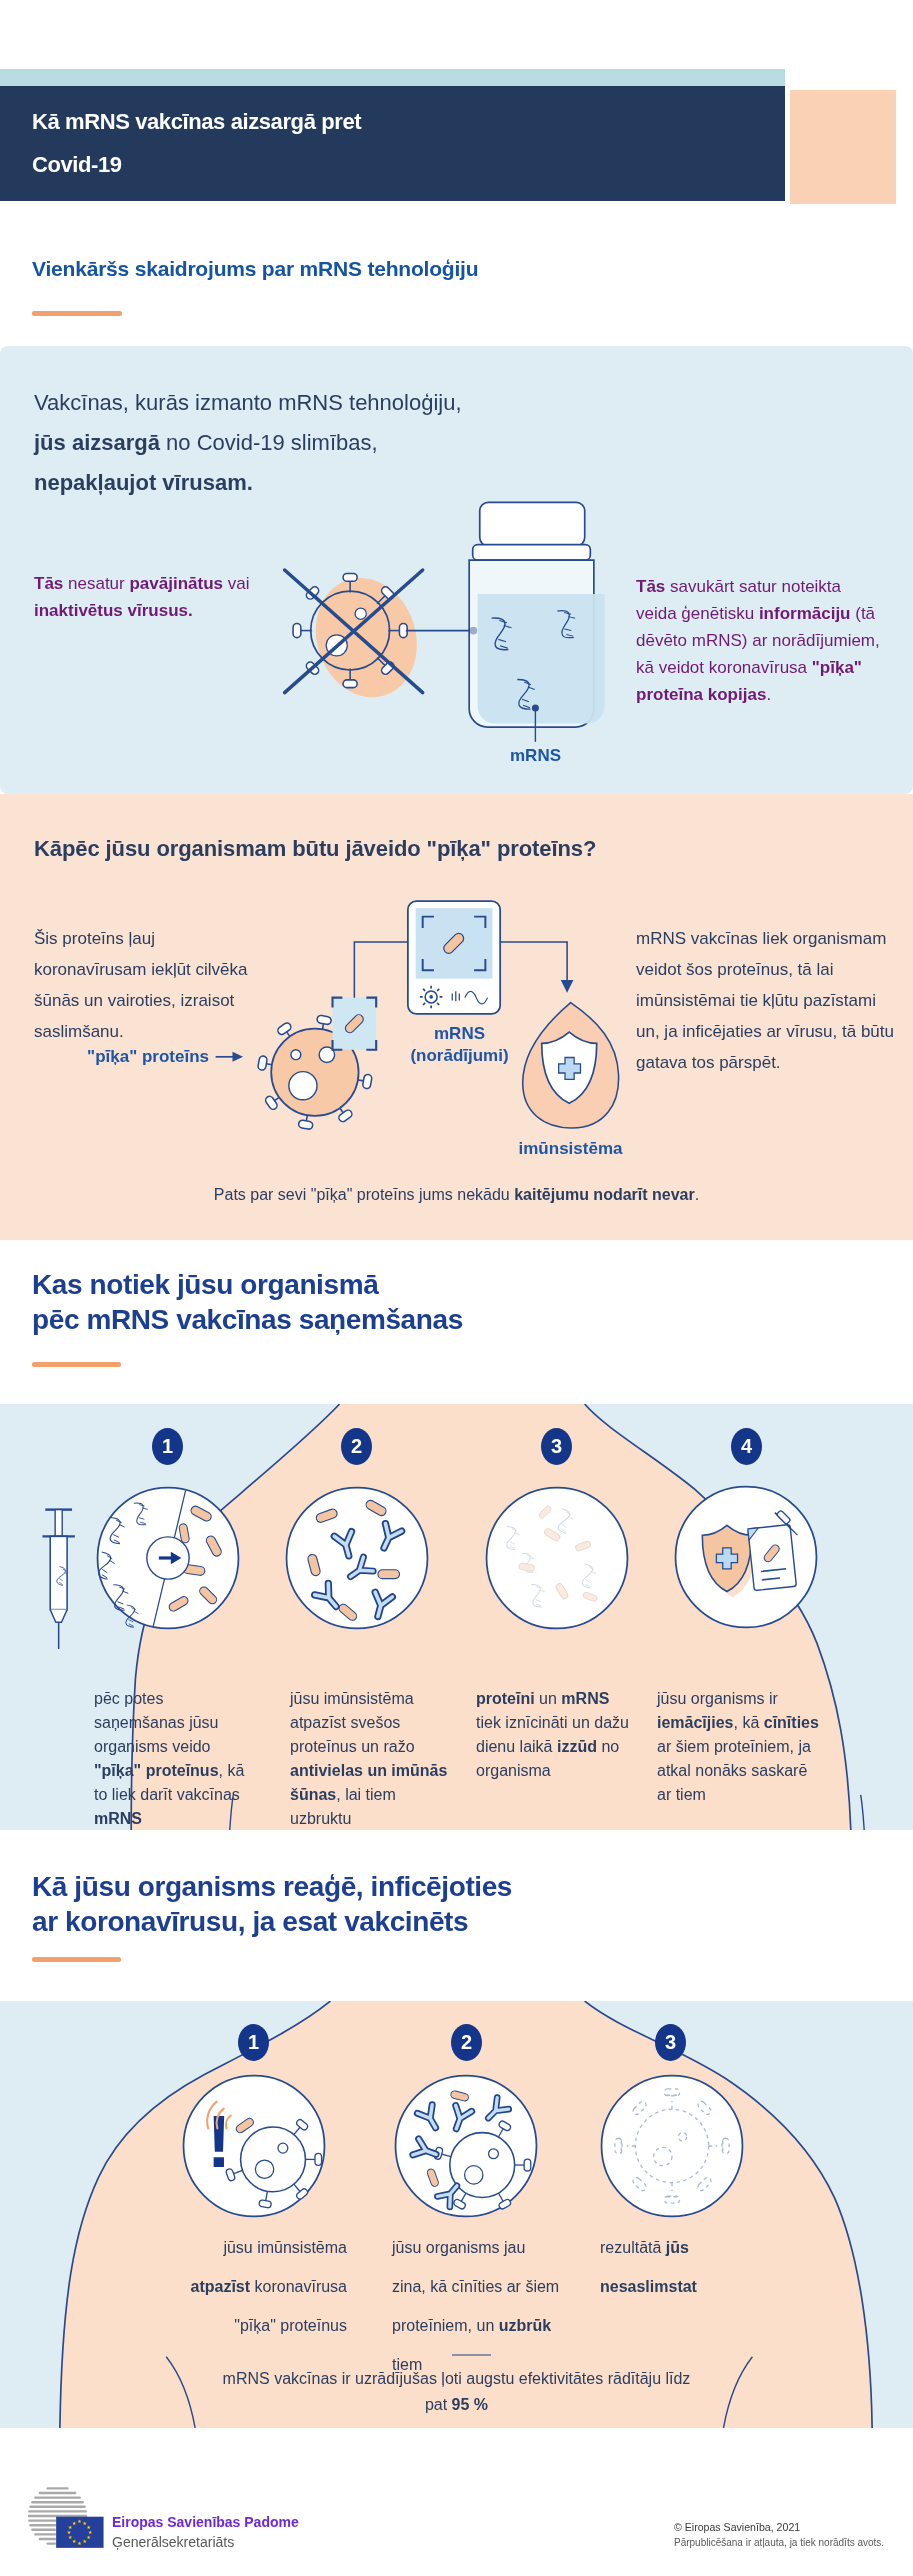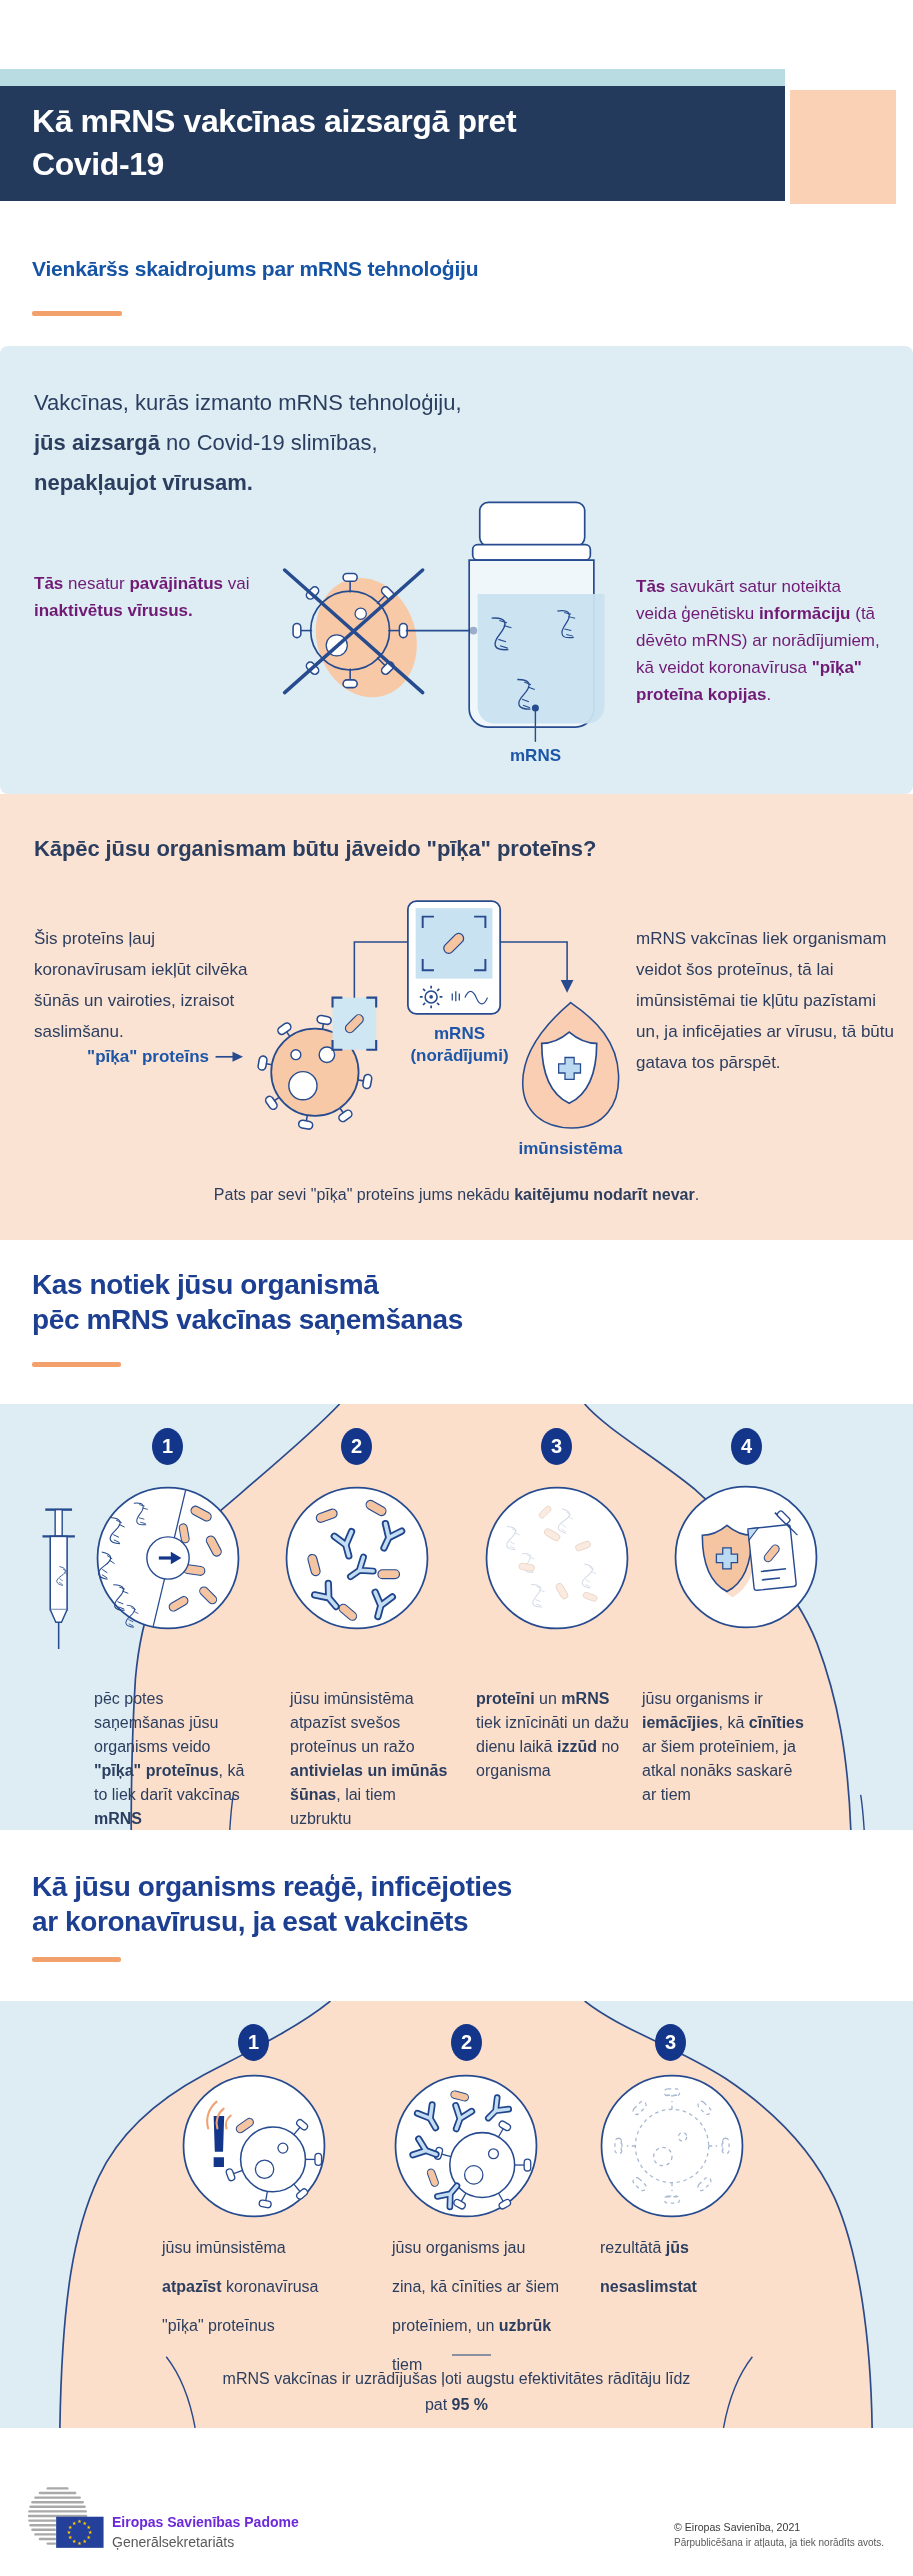--- a/index.html
+++ b/index.html
@@ -2,21 +2,21 @@
 <html style="font-size:11.3px"><head>
 <meta charset="utf-8">
 <style>
   html,body{margin:0;padding:0;background:#ffffff;}
   .canvas{position:relative;width:913px;height:2576px;background:#ffffff;overflow:hidden;
           font-family:"Liberation Sans",sans-serif;color:#2b3e60;}
   .abs{position:absolute;}
   
   .tealbar{left:0;top:69px;width:785px;height:17px;background:#b8dce2;}
   .titleblock{left:0;top:86px;width:785px;height:115px;background:#233a5c;}
-  .title{padding:14px 0 0 32px;color:#ffffff;font-size:32px;line-height:43px;font-weight:bold;letter-spacing:-0.4px;}
+  .title{padding:14px 0 0 32px;color:#ffffff;font-size:22px;line-height:43px;font-weight:bold;letter-spacing:-0.4px;}
   .peachblock{left:790px;top:90px;width:106px;height:114px;background:#fbd1b5;}
   .subtitle{left:32px;top:257px;font-size:21px;font-weight:bold;color:#1553a4;letter-spacing:-0.2px;}
   .rule{height:5px;background:#f2a06c;border-radius:2.1px;}
   
   .sec-blue1{left:0;top:346px;width:913px;height:448px;background:#ddedf3;border-radius:8px;}
   .sec-peach{left:0;top:794px;width:913px;height:446px;background:#fbe3d3;}
   .sec-blue2{left:0;top:1404px;width:913px;height:426px;background:#ddedf3;}
   .sec-blue3{left:0;top:2001px;width:913px;height:427px;background:#ddedf3;}
   .intro{left:34px;top:37px;font-size:22px;line-height:40px;color:#2b3e60;}
   .note{font-size:17px;line-height:27px;color:#701a75;}
@@ -318,21 +318,21 @@
           <line x1="146" y1="42" x2="168" y2="64" stroke-width="2.4"></line>
           <rect x="148" y="44" width="20" height="9" rx="3" transform="rotate(45 158 49)" fill="#ffffff" stroke-width="1.8"></rect>
           <line x1="166" y1="62" x2="178" y2="74" stroke-width="1.8"></line>
         </g>
       </g>
     </svg>
 
     <div class="abs stept" style="left:94px;top:283px;width:161px;">pēc potes saņemšanas jūsu organisms veido <b>"pīķa" proteīnus</b>, kā to liek darīt vakcīnas <b>mRNS</b></div>
     <div class="abs stept" style="left:290px;top:283px;width:161px;">jūsu imūnsistēma atpazīst svešos proteīnus un ražo <b>antivielas un imūnās šūnas</b>, lai tiem uzbruktu</div>
     <div class="abs stept" style="left:476px;top:283px;width:161px;"><b>proteīni</b> un <b>mRNS</b> tiek iznīcināti un dažu dienu laikā <b>izzūd</b> no organisma</div>
-    <div class="abs stept" style="left:642px;top:283px;width:166px;">jūsu organisms ir <b>iemācījies</b>, kā <b>cīnīties</b> ar šiem proteīniem, ja atkal nonāks saskarē ar tiem</div>
+    <div class="abs stept" style="left:657px;top:283px;width:166px;">jūsu organisms ir <b>iemācījies</b>, kā <b>cīnīties</b> ar šiem proteīniem, ja atkal nonāks saskarē ar tiem</div>
   </div>
 
   <div class="abs h2" style="left:32px;top:1869px;">
     <span>Kā jūsu organisms reaģē, inficējoties</span><br>
     <span>ar koronavīrusu, ja esat vakcinēts</span>
   </div>
   <div class="abs rule" style="left:32px;top:1957px;width:89px;"></div>
 
   <div class="abs sec-blue3">
     <svg class="abs" style="left:0;top:0;" width="913" height="427" viewBox="0 0 1296 606">
@@ -419,21 +419,21 @@
           <rect x="24" y="94" width="10" height="22" rx="5"></rect>
           <rect x="176" y="94" width="10" height="22" rx="5"></rect>
           <rect x="140" y="46" width="22" height="10" rx="5" transform="rotate(45 151 51)"></rect>
           <rect x="48" y="46" width="22" height="10" rx="5" transform="rotate(-45 59 51)"></rect>
           <rect x="140" y="154" width="22" height="10" rx="5" transform="rotate(-45 151 159)"></rect>
           <rect x="48" y="154" width="22" height="10" rx="5" transform="rotate(45 59 159)"></rect>
         </g>
       </g>
     </svg>
 
-    <div class="abs stept2" style="left:162px;top:227px;width:169px;">jūsu imūnsistēma <b>atpazīst</b> koronavīrusa "pīķa" proteīnus</div>
+    <div class="abs stept2" style="left:178px;top:227px;width:169px;text-align:right;">jūsu imūnsistēma <b>atpazīst</b> koronavīrusa "pīķa" proteīnus</div>
     <div class="abs stept2" style="left:600px;top:227px;width:169px;">rezultātā <b>jūs nesaslimstat</b></div>
     <div class="abs stept2" style="left:392px;top:227px;width:169px;">jūsu organisms jau zina, kā cīnīties ar šiem proteīniem, un <b>uzbrūk</b> tiem</div>
 
     <div class="abs divider" style="left:452px;top:353px;"></div>
     <div class="abs stat" style="top:369px;">mRNS vakcīnas ir uzrādījušas ļoti augstu efektivitātes rādītāju līdz</div>
     <div class="abs stat" style="top:395px;">pat <b>95 %</b></div>
   </div>
 
   <svg class="abs" style="left:25px;top:2477px;" width="92" height="78" viewBox="0 0 130 110">
     <g fill="#a9a9a9">

